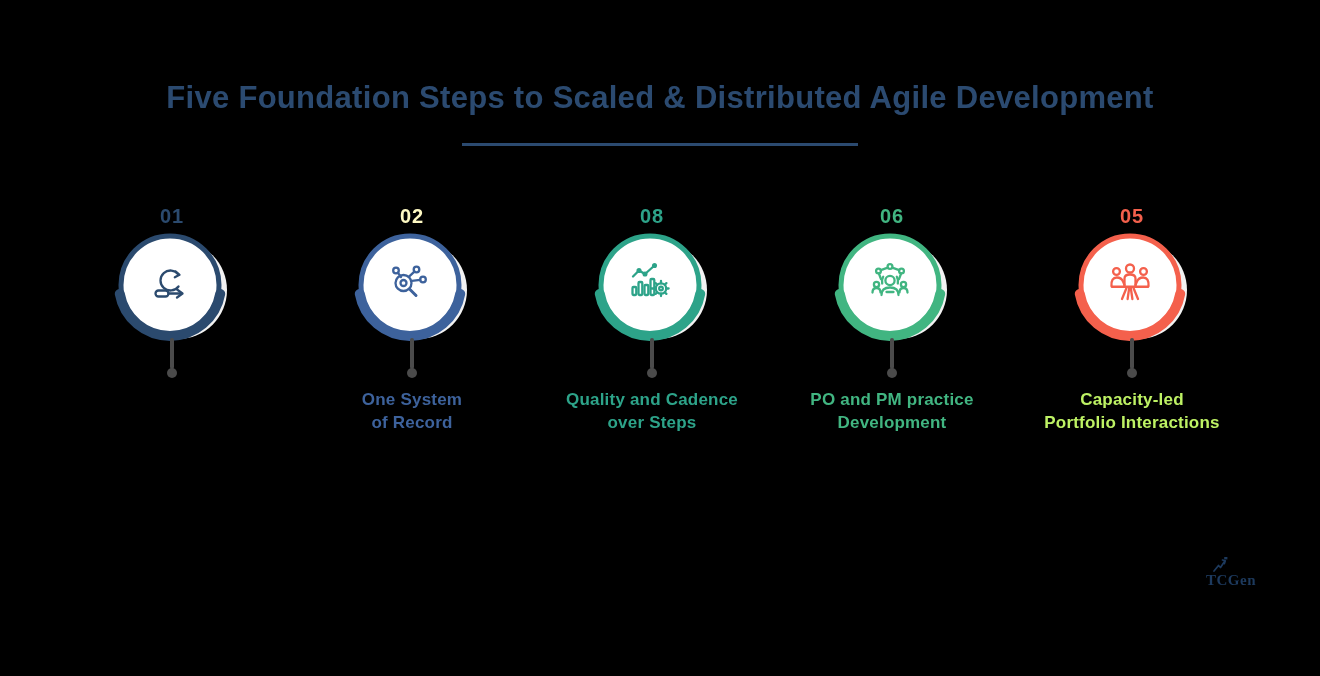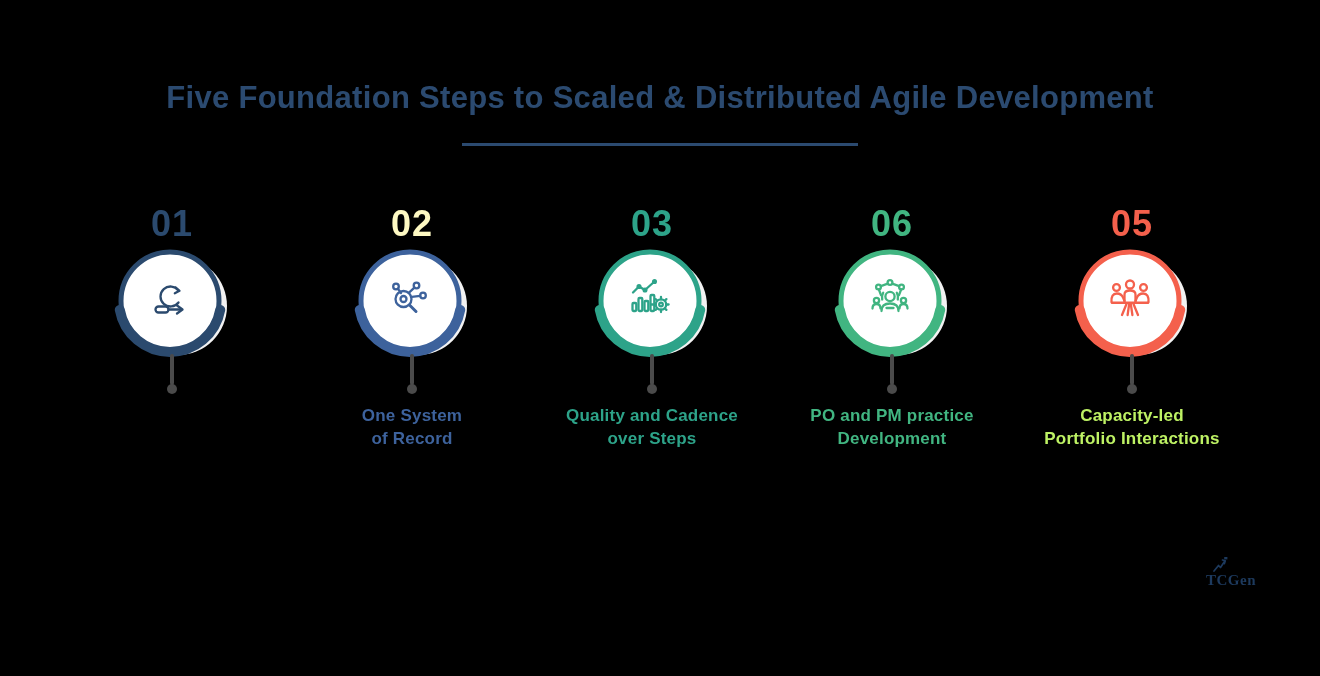--- a/index.html
+++ b/index.html
@@ -15,21 +15,21 @@
   .title-underline {
     position:absolute; top:143px; left:462px; width:396px; height:3px;
   }
   .steps-row {
     position:absolute; top:206px; left:52px; display:flex;
   }
   .step {
     width:240px; display:flex; flex-direction:column; align-items:center;
   }
   .step-number {
-    font-size:36px; font-weight:bold; letter-spacing:1px;
+    font-size:20px; font-weight:bold; letter-spacing:1px;
     margin-bottom:3px; line-height:1;
   }
   .medallion { width:116px; height:116px; }
   .stem { display:flex; flex-direction:column; align-items:center; margin-top:-7px; }
   .stem-line { width:4px; height:31px; border-radius:2px; }
   .stem-dot { width:10px; height:10px; border-radius:50%; margin-top:-1px; }
   .step-label {
     margin-top:11px; font-size:17px; font-weight:bold; text-align:center;
     white-space:pre-line; line-height:1.35; letter-spacing:0.2px;
   }
@@ -92,21 +92,21 @@
       </svg>
     </div>
     <div class="stem">
       <div class="stem-line" style="background:#4b4b4b"></div>
       <div class="stem-dot" style="background:#4b4b4b"></div>
     </div>
     <div class="step-label" style="color:#3d629c">One System
 of Record</div>
       </div>
       <div class="step">
-    <div class="step-number" style="color:#2da389">03</div>
+    <div class="step-number" style="color:#2da389">08</div>
     <div class="medallion">
       <svg width="116" height="116" viewBox="0 0 116 116">
         <circle cx="64" cy="61" r="49" fill="#ffffff" opacity="0.95"></circle>
         <circle cx="56" cy="56" r="49" fill="#ffffff" stroke="#2da389" stroke-width="5"></circle>
         <path d="M 5.8 64.9 A 51 51 0 0 0 106.2 64.9" fill="none" stroke="#2da389" stroke-width="10" stroke-linecap="round"></path>
         <g transform="translate(34,32)" fill="none" stroke="#2da389" stroke-width="2.3" stroke-linecap="round" stroke-linejoin="round">
     <rect x="4.5" y="26" width="3.8" height="8" rx="1"></rect>
     <rect x="10.5" y="21" width="3.8" height="13" rx="1"></rect>
     <rect x="16.5" y="24" width="3.8" height="10" rx="1"></rect>
     <rect x="22.5" y="18" width="3.8" height="16" rx="1"></rect>

